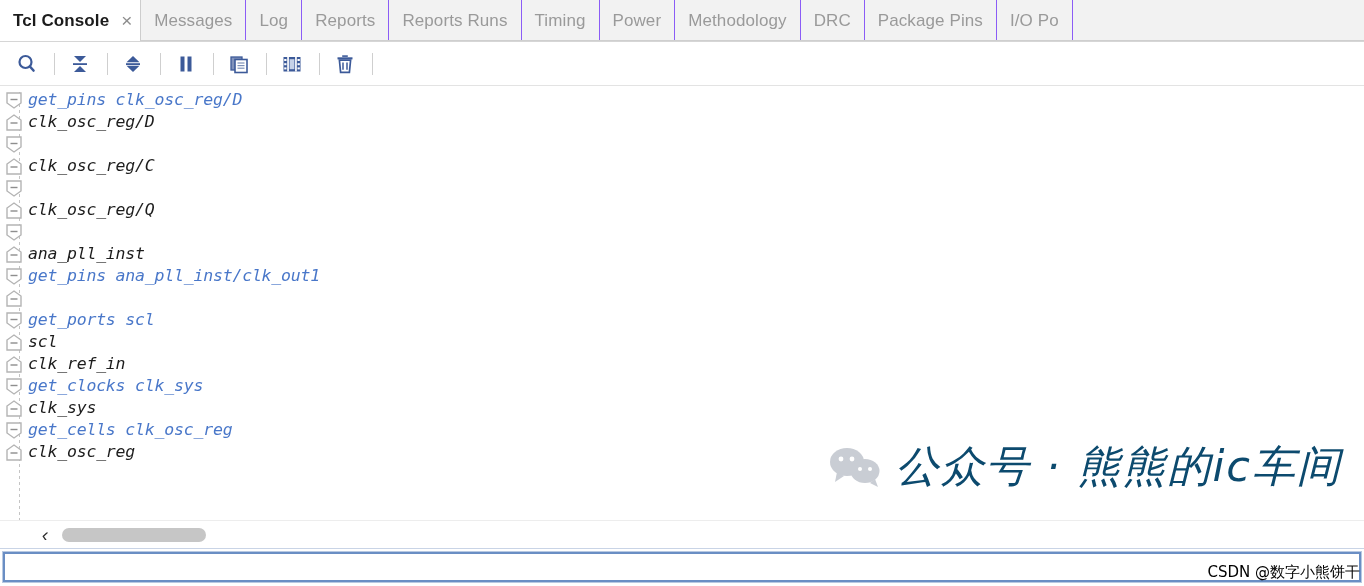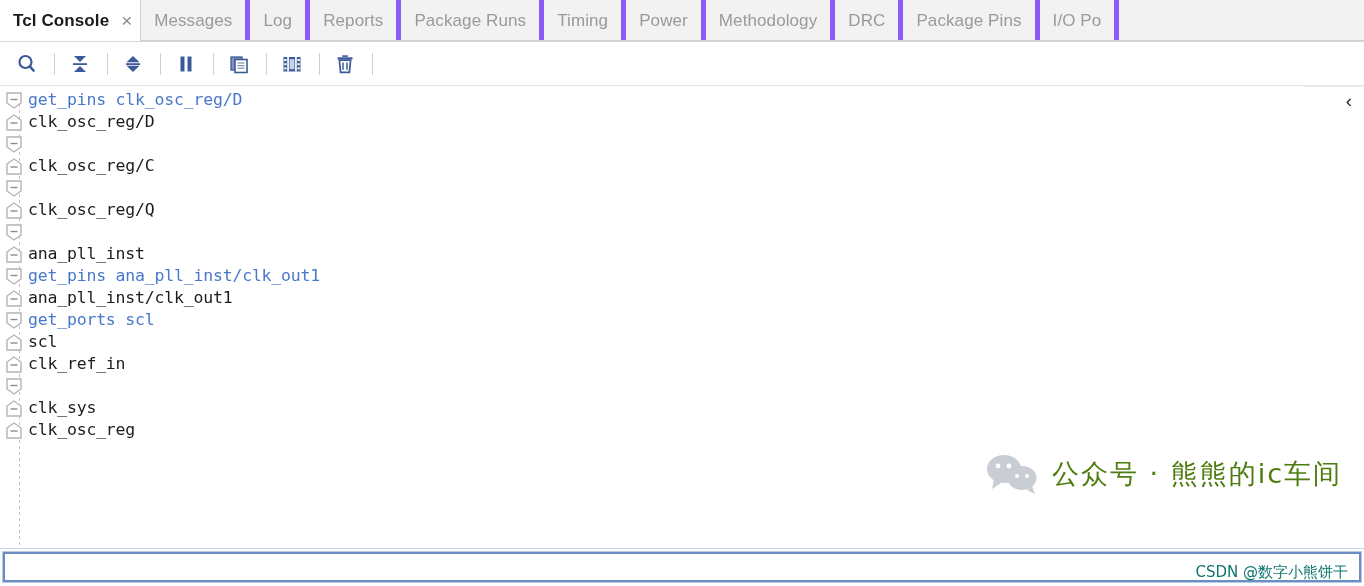--- a/index.html
+++ b/index.html
@@ -45,21 +45,21 @@
   .tab {
     display: flex;
     align-items: center;
     padding: 0 13px;
     font-size: 17px;
     color: #9a9a9a;
     letter-spacing: 0.1px;
     white-space: nowrap;
     position: relative;
     background: #f2f2f2;
-    border-right: 5px solid #8b5cf6;
+    border-right: 1px solid #8b5cf6;
     box-sizing: border-box;
   }
   .tab.active {
     background: #ffffff;
     color: #1b1b1b;
     font-weight: bold;
     border-right: none;
     padding-right: 4px;
     z-index: 2;
   }
@@ -121,21 +121,22 @@
   }
   .tb-btn svg { display: block; }
 
   
   .console-wrap {
     flex: 1;
     position: relative;
     background: #ffffff;
     overflow: hidden;
     display: flex;
-    flex-direction: row;
+    flex-direction: column;
+    font-style: italic;
   }
   .console-body {
     position: relative;
     flex: 1;
     overflow: hidden;
     padding-top: 3px;
   }
   .gutter-line {
     position: absolute;
     left: 19px;
@@ -248,33 +249,33 @@
     right: 22px;
     bottom: 52px;
     display: flex;
     align-items: center;
     gap: 12px;
     pointer-events: none;
     z-index: 5;
   }
   .wm-text {
     font-family: "DejaVu Sans", sans-serif;
-    font-size: 27px;
-    color: #4d7c0f;
+    font-size: 43px;
+    color: #0c4a6e;
     letter-spacing: 2px;
     white-space: nowrap;
   }
   .wm-logo { display: block; }
   .csdn {
     position: absolute;
-    right: 16px;
+    right: 4px;
     bottom: 4px;
     font-family: "DejaVu Sans", sans-serif;
     font-size: 15px;
-    color: #0f766e;
+    color: #000000;
     white-space: nowrap;
     z-index: 6;
     pointer-events: none;
   }
 </style>
 </head>
 <body>
 
 <div class="app">
 
@@ -288,21 +289,21 @@
     <div class="tab">
       <span>Messages</span>
     </div>
     <div class="tab">
       <span>Log</span>
     </div>
     <div class="tab">
       <span>Reports</span>
     </div>
     <div class="tab">
-      <span>Package Runs</span>
+      <span>Reports Runs</span>
     </div>
     <div class="tab">
       <span>Timing</span>
     </div>
     <div class="tab">
       <span>Power</span>
     </div>
     <div class="tab">
       <span>Methodology</span>
     </div>
@@ -483,21 +484,20 @@
         <div class="linetext cmd">get_pins ana_pll_inst/clk_out1</div>
       </div>
 
       <div class="line">
         <div class="marker">
           <svg width="18" height="19" viewBox="0 0 18 19">
               <path d="M2 17 H16 V7 L9 2 L2 7 Z" fill="#ffffff" stroke="#b4b4b4" stroke-width="1.4"></path>
               <rect x="5.5" y="9.3" width="7" height="1.4" fill="#8e8e8e"></rect>
             </svg>
         </div>
-        <div class="linetext res">ana_pll_inst/clk_out1</div>
       </div>
 
       <div class="line">
         <div class="marker">
           <svg width="18" height="19" viewBox="0 0 18 19">
               <path d="M2 2 H16 V12 L9 17 L2 12 Z" fill="#ffffff" stroke="#b4b4b4" stroke-width="1.4"></path>
               <rect x="5.5" y="7.8" width="7" height="1.4" fill="#8e8e8e"></rect>
             </svg>
         </div>
         <div class="linetext cmd">get_ports scl</div>
@@ -524,32 +524,42 @@
         <div class="linetext res">clk_ref_in</div>
       </div>
 
       <div class="line">
         <div class="marker">
           <svg width="18" height="19" viewBox="0 0 18 19">
               <path d="M2 2 H16 V12 L9 17 L2 12 Z" fill="#ffffff" stroke="#b4b4b4" stroke-width="1.4"></path>
               <rect x="5.5" y="7.8" width="7" height="1.4" fill="#8e8e8e"></rect>
             </svg>
         </div>
+        <div class="linetext cmd">get_clocks clk_sys</div>
       </div>
 
       <div class="line">
         <div class="marker">
           <svg width="18" height="19" viewBox="0 0 18 19">
               <path d="M2 17 H16 V7 L9 2 L2 7 Z" fill="#ffffff" stroke="#b4b4b4" stroke-width="1.4"></path>
               <rect x="5.5" y="9.3" width="7" height="1.4" fill="#8e8e8e"></rect>
             </svg>
         </div>
         <div class="linetext res">clk_sys</div>
       </div>
 
+      <div class="line">
+        <div class="marker">
+          <svg width="18" height="19" viewBox="0 0 18 19">
+              <path d="M2 2 H16 V12 L9 17 L2 12 Z" fill="#ffffff" stroke="#b4b4b4" stroke-width="1.4"></path>
+              <rect x="5.5" y="7.8" width="7" height="1.4" fill="#8e8e8e"></rect>
+            </svg>
+        </div>
+        <div class="linetext cmd">get_cells clk_osc_reg</div>
+      </div>
 
       <div class="line">
         <div class="marker">
           <svg width="18" height="19" viewBox="0 0 18 19">
               <path d="M2 17 H16 V7 L9 2 L2 7 Z" fill="#ffffff" stroke="#b4b4b4" stroke-width="1.4"></path>
               <rect x="5.5" y="9.3" width="7" height="1.4" fill="#8e8e8e"></rect>
             </svg>
         </div>
         <div class="linetext res">clk_osc_reg</div>
       </div>

